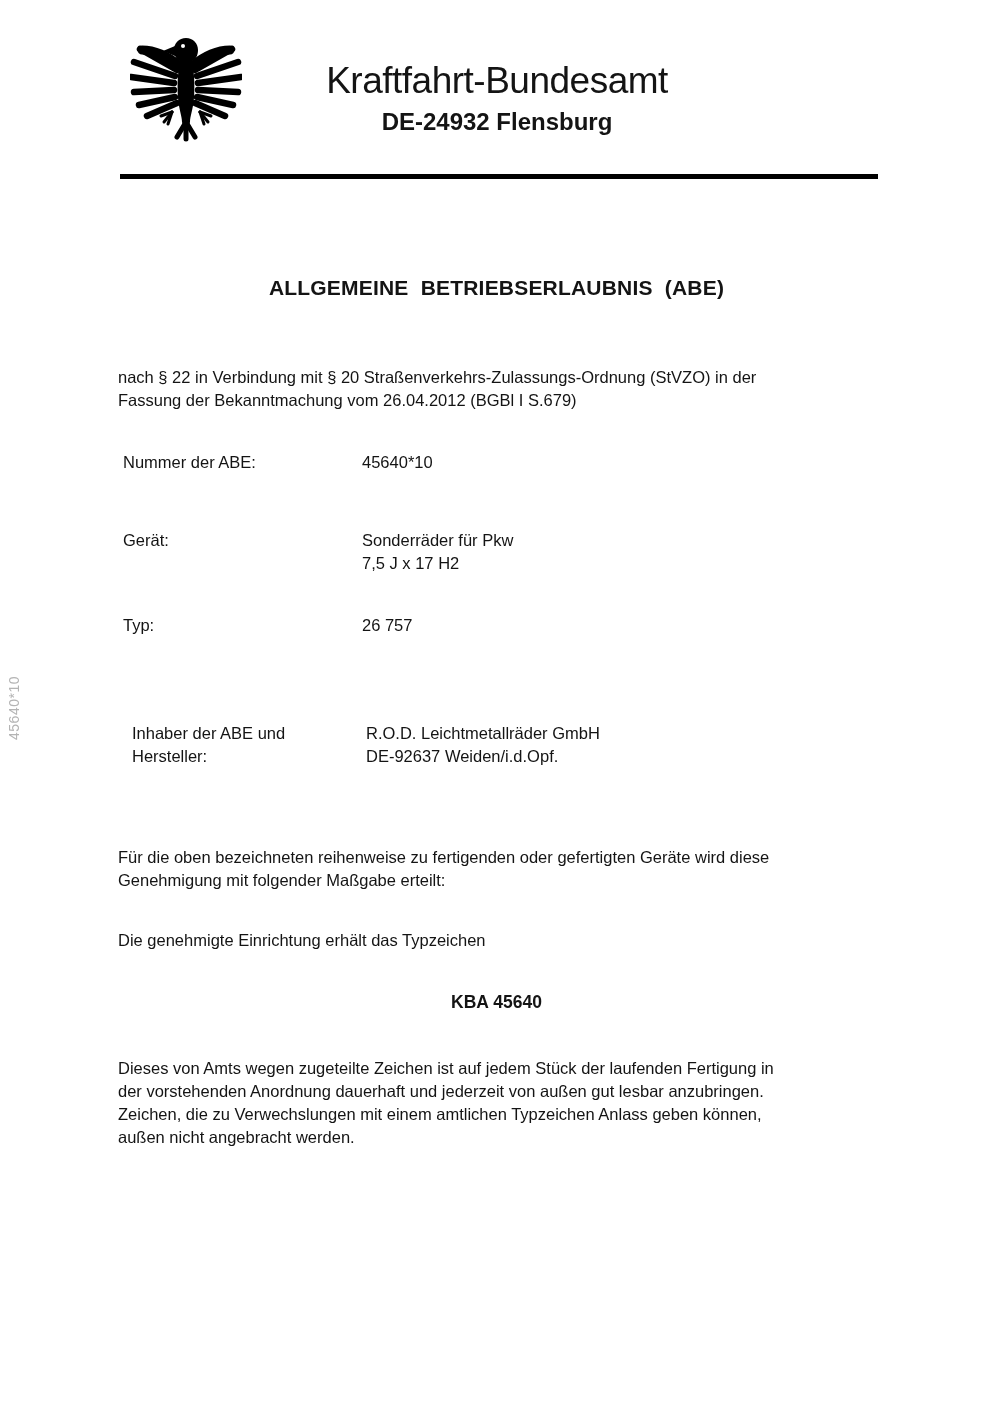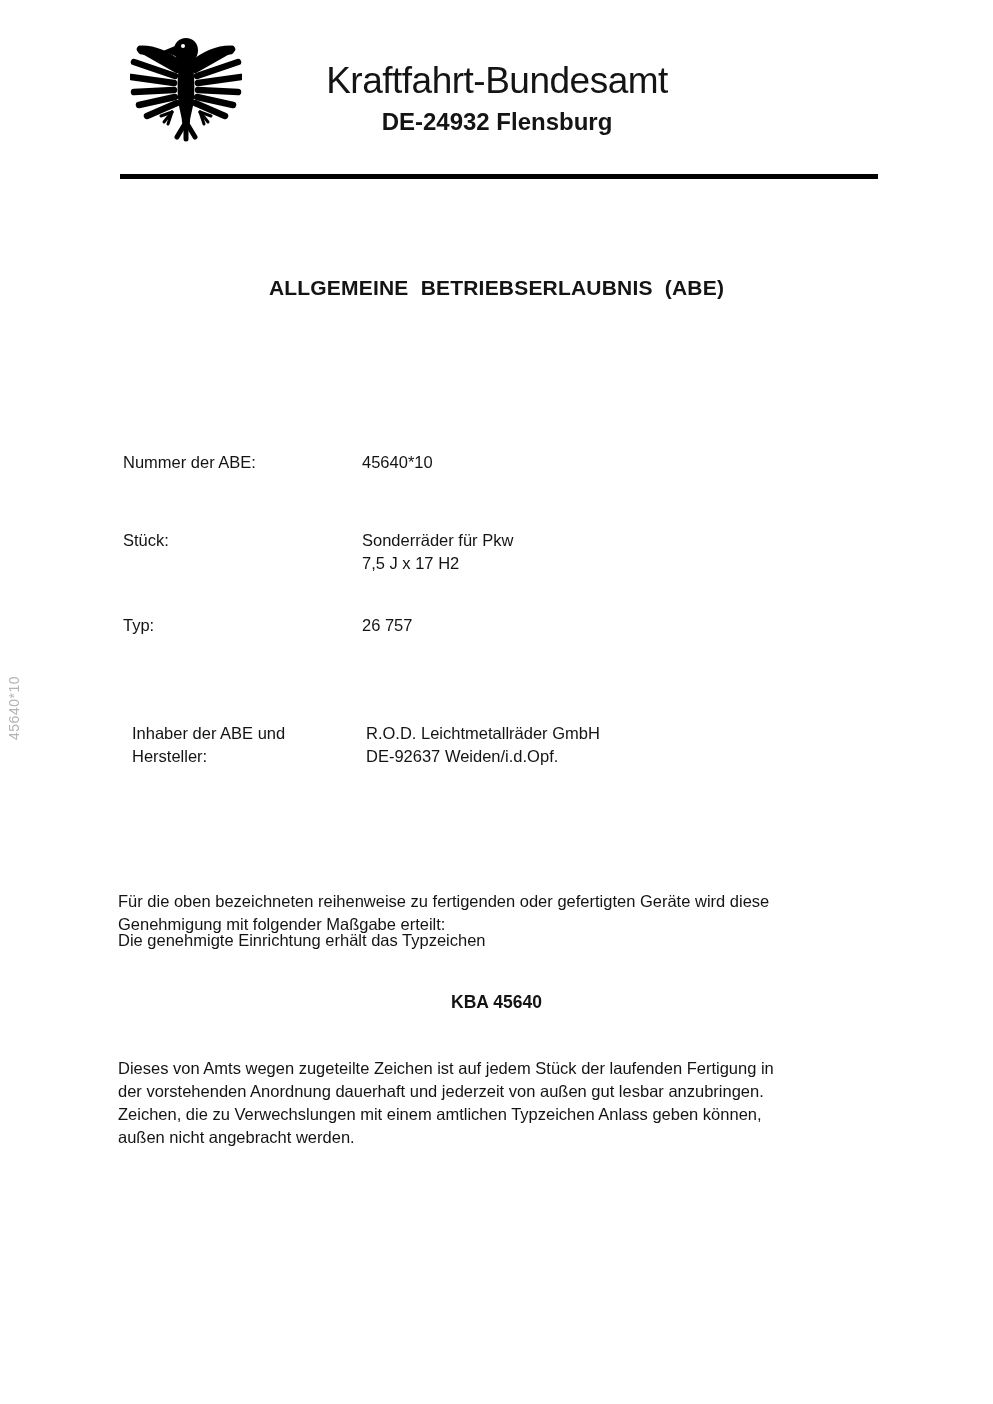--- a/index.html
+++ b/index.html
@@ -102,33 +102,37 @@
       </g>
     </svg>
 
     <div class="abs agency-name">Kraftfahrt-Bundesamt</div>
     <div class="abs agency-loc">DE-24932 Flensburg</div>
     <div class="abs rule" style="background:#000000;"></div>
   </div>
 
   <div class="abs doc-title">ALLGEMEINE  BETRIEBSERLAUBNIS  (ABE)</div>
 
+  <div class="abs para" style="top:366px;">
+    <div>nach § 22 in Verbindung mit § 20 Straßenverkehrs-Zulassungs-Ordnung (StVZO) in der</div>
+    <div>Fassung der Bekanntmachung vom 26.04.2012 (BGBl I S.679)</div>
+  </div>
 
   <div class="abs frow" style="top:451px;">
     <div class="flabel">
       <div>Nummer der ABE:</div>
     </div>
     <div class="fvalue">
       <div>45640*10</div>
     </div>
   </div>
 
   <div class="abs frow" style="top:529px;">
     <div class="flabel">
-      <div>Stück:</div>
+      <div>Gerät:</div>
     </div>
     <div class="fvalue">
       <div>Sonderräder für Pkw</div>
       <div>7,5 J x 17 H2</div>
     </div>
   </div>
 
   <div class="abs frow" style="top:614px;">
     <div class="flabel">
       <div>Typ:</div>
@@ -142,21 +146,21 @@
     <div class="flabel">
       <div>Inhaber der ABE und</div>
       <div>Hersteller:</div>
     </div>
     <div class="fvalue">
       <div>R.O.D. Leichtmetallräder GmbH</div>
       <div>DE-92637 Weiden/i.d.Opf.</div>
     </div>
   </div>
 
-  <div class="abs para" style="top:846px;margin-top:44px;">
+  <div class="abs para" style="top:846px;">
     <div>Für die oben bezeichneten reihenweise zu fertigenden oder gefertigten Geräte wird diese</div>
     <div>Genehmigung mit folgender Maßgabe erteilt:</div>
   </div>
 
   <div class="abs para" style="top:929px;">
     <div>Die genehmigte Einrichtung erhält das Typzeichen</div>
   </div>
 
   <div class="abs type-code">KBA 45640</div>
 

